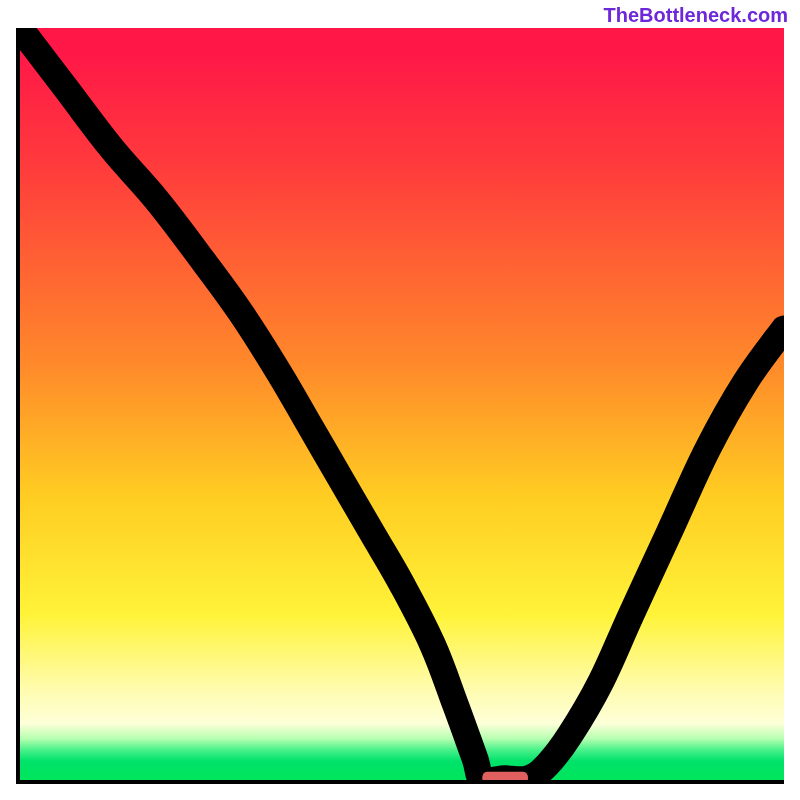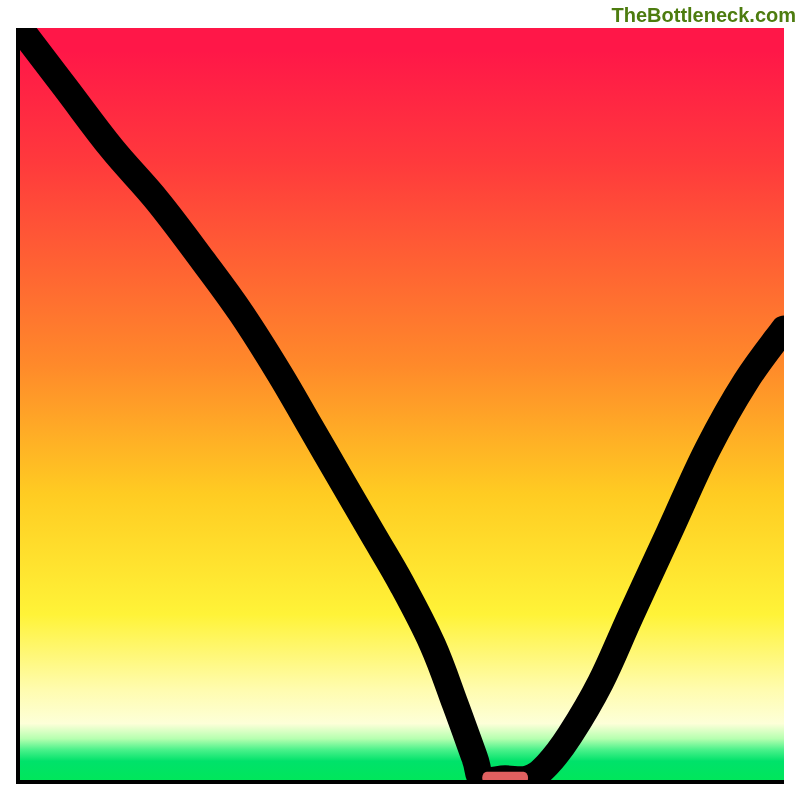--- a/index.html
+++ b/index.html
@@ -12,24 +12,24 @@
     overflow: hidden;
   }
   .container {
     position: relative;
     width: 800px;
     height: 800px;
   }
   .watermark {
     position: absolute;
     top: 4px;
-    right: 4px;
+    right: 12px;
     font-size: 20px;
     font-weight: bold;
-    color: #4d7c0f;
+    color: #6d28d9;
     user-select: none;
   }
   .plot-area {
     position: absolute;
     left: 16px;
     top: 28px;
     width: 768px;   
     height: 756px;  
     border-left: 4px solid #000;
     border-bottom: 4px solid #000;

